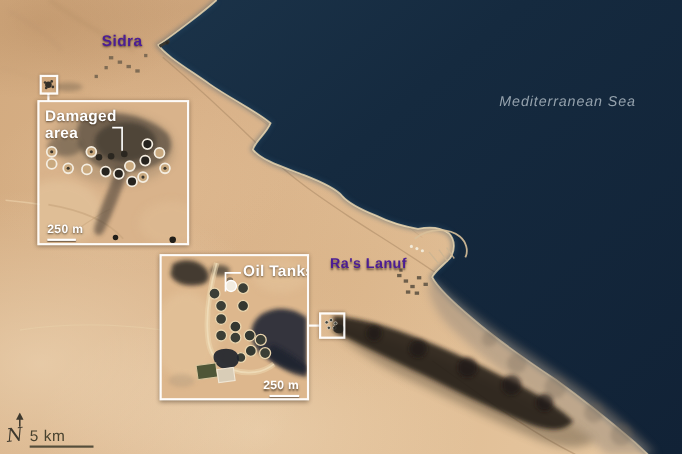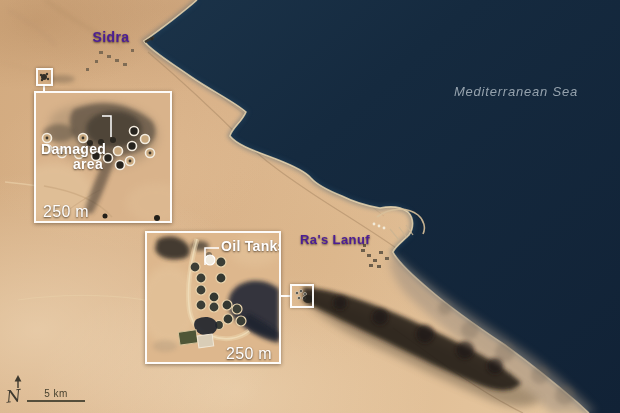--- a/index.html
+++ b/index.html
@@ -28,23 +28,23 @@
     position:absolute;border:2px solid rgba(255,255,255,.95);
     box-shadow:0 1px 4px rgba(40,25,10,.45);
     box-sizing:border-box;overflow:hidden;
   }
   .inset1{left:34px;top:91px;width:138px;height:132px;}
   .inset2{left:145px;top:231px;width:136px;height:133px;}
   .inset-title{
     position:absolute;color:#fff;font-weight:bold;font-size:14px;line-height:15px;
     letter-spacing:.3px;text-shadow:0 1px 2px rgba(45,32,18,.75);white-space:nowrap;
   }
-  .inset1 .inset-title{left:5px;top:5px;width:62px;text-align:right;margin-top:44px;}
+  .inset1 .inset-title{left:5px;top:5px;width:62px;}
   .inset2 .inset-title{left:74px;top:6px;}
-  .inset-scale{position:absolute;color:#fff;font-size:16px;font-weight:normal;
+  .inset-scale{position:absolute;color:#fff;font-size:11px;font-weight:bold;
     letter-spacing:.3px;text-shadow:0 1px 2px rgba(45,32,18,.8);}
   .inset1 .inset-scale{left:7px;top:110px;}
   .inset2 .inset-scale{right:7px;top:112px;text-align:right;}
   .scale-rule{height:2px;background:#fff;margin-top:2px;box-shadow:0 1px 1px rgba(45,32,18,.6);}
   .inset1 .scale-rule{width:26px;}
   .inset2 .scale-rule{width:27px;margin-left:auto;}
 
   
   .marker-box{
     position:absolute;border:2px solid rgba(255,255,255,.95);box-sizing:border-box;
@@ -69,21 +69,21 @@
   }
 
   
   .compass{position:absolute;left:4px;top:375px;width:34px;height:34px;color:#3e392e;}
   .compass .n{
     position:absolute;left:2px;top:11px;font-family:"DejaVu Serif", serif;
     font-style:italic;font-size:17px;transform:rotate(-6deg);
   }
   .compass svg{position:absolute;left:9px;top:0px;}
   .km-scale{position:absolute;left:27px;top:388px;width:58px;color:#48422f;}
-  .km-scale .txt{display:block;text-align:center;font-size:10px;letter-spacing:.5px;}
+  .km-scale .txt{display:block;font-size:14px;letter-spacing:.5px;}
   .km-scale .rule{height:2px;background:#554e3b;margin-top:1px;}
 </style>
 </head>
 <body>
 
 <div class="stage">
 
   <div class="land"></div>
 
   <svg class="overlay" width="620" height="413" viewBox="0 0 620 413">

